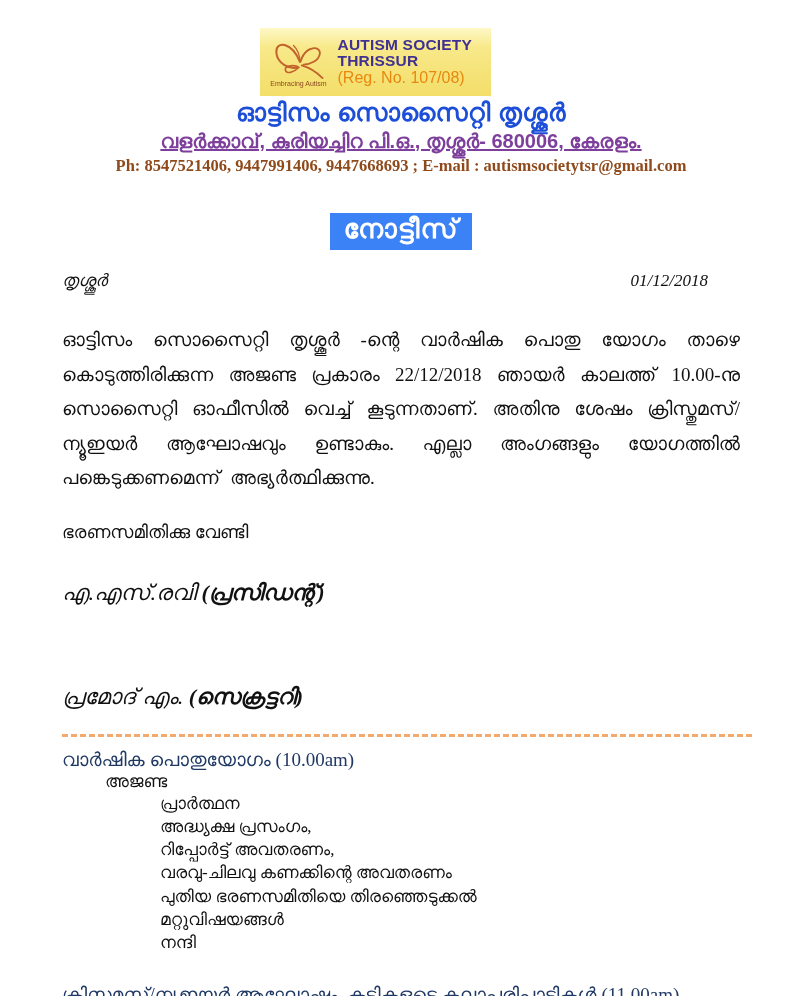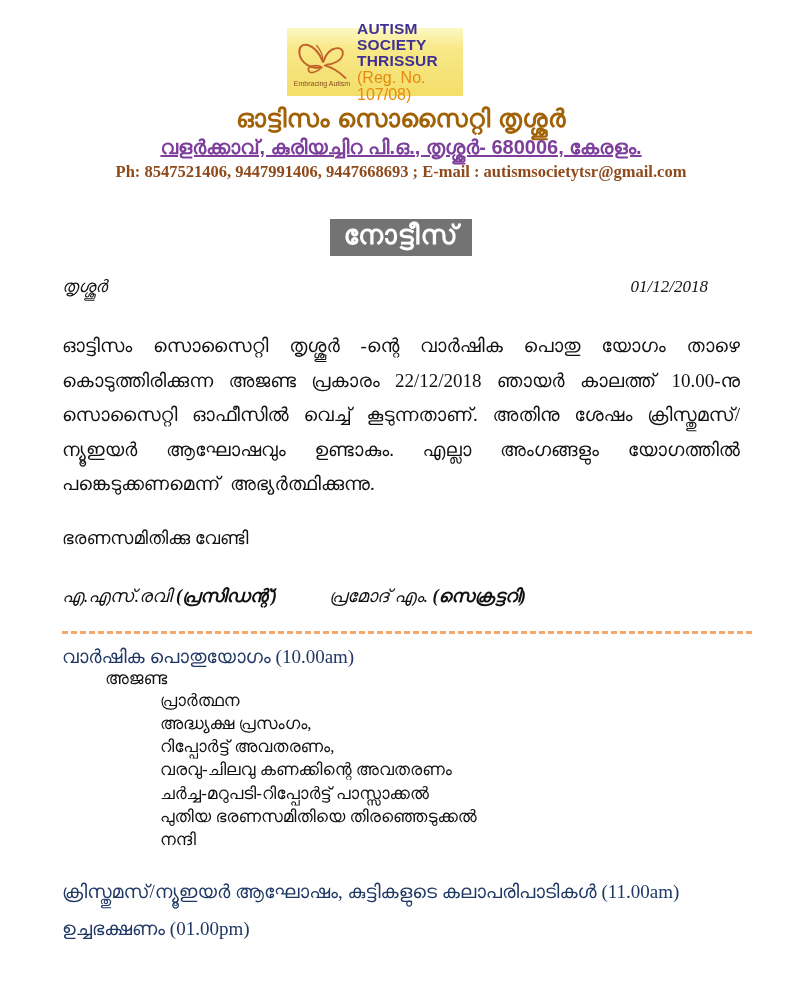--- a/index.html
+++ b/index.html
@@ -5,60 +5,60 @@
   html,body{margin:0;padding:0;background:#ffffff;}
   .page{
     width:800px;height:996px;box-sizing:border-box;
     background:#ffffff;position:relative;
     padding:28px 60px 0 62px;
     font-family:"Liberation Serif","DejaVu Serif",serif;
     color:#111;overflow:hidden;
   }
   
   .logo-box{
-    width:176px;height:68px;margin:0 auto;transform:translateX(-26px);
+    width:231px;height:68px;margin:0 auto;transform:translateX(-26px);
     background:linear-gradient(180deg,#fdf8c6 0%,#f8e98a 28%,#f3de69 100%);
     display:flex;align-items:center;gap:6px;padding:3px 8px 3px 6px;box-sizing:border-box;
   }
   .logo-left{display:flex;flex-direction:column;align-items:center;width:66px;}
   .logo-left svg{display:block;}
   .tagline{font-family:"Liberation Sans","DejaVu Sans",sans-serif;font-size:7px;color:#8a4a20;margin-top:-2px;white-space:nowrap;}
   .logo-right{display:flex;flex-direction:column;line-height:1.04;}
   .org1,.org2{font-family:"Liberation Sans","DejaVu Sans",sans-serif;font-weight:bold;font-size:15.5px;color:#3f3092;letter-spacing:.2px;}
   .reg{font-family:"Liberation Sans","DejaVu Sans",sans-serif;font-size:16px;color:#e8880f;margin-top:1px;}
   
   .hdr-org{
     text-align:center;font-family:"Liberation Sans","DejaVu Sans",sans-serif;
-    font-weight:bold;font-size:25px;color:#a16207;margin-top:8px;letter-spacing:.5px;
+    font-weight:bold;font-size:25px;color:#1d4ed8;margin-top:2px;letter-spacing:.5px;
   }
   .hdr-addr{
     text-align:center;font-family:"Liberation Sans","DejaVu Sans",sans-serif;
     font-weight:bold;font-size:20px;color:#7d3f9b;margin-top:2px;text-decoration:underline;
   }
   .hdr-contact{
     text-align:center;font-weight:bold;font-size:16.5px;color:#8f4a1c;margin-top:3px;
   }
   
   .title-wrap{text-align:center;margin-top:37px;}
   .title-box{
-    display:inline-block;background:#737373;color:#fff;
+    display:inline-block;background:#3b82f6;color:#fff;
     font-weight:bold;font-size:27px;padding:1px 14px 5px 14px;letter-spacing:1px;
   }
   
   .place-date{
     display:flex;justify-content:space-between;align-items:flex-start;
     margin-top:21px;font-style:italic;font-size:17px;padding-right:32px;
   }
   
   .body-par{
     margin:32px 0 0 0;font-size:19px;line-height:1.82;
     text-align:justify;word-spacing:5px;width:678px;
   }
   .behalf{margin-top:26px;font-size:18px;}
-  .signatures{margin-top:37px;font-size:18px;font-style:italic;display:flex;gap:52px;}
+  .signatures{margin-top:37px;font-size:22px;font-style:italic;display:flex;gap:78px;flex-direction:column;}
   .sig b{font-weight:bold;}
   
   .dashes{margin-top:24px;width:690px;border-top:3px dashed #f2a96b;height:0;}
   
   .sched-head{margin-top:12px;font-size:19px;color:#1f3864;}
   .sched-time{font-family:"Liberation Serif","DejaVu Serif",serif;}
   .agenda-head{margin-left:43px;font-size:17.5px;color:#111;}
   .agenda{list-style:none;margin:3px 0 0 0;padding:0 0 0 98px;font-size:17px;line-height:1.1;}
   .agenda li{margin-bottom:4.5px;}
   .celebration{margin-top:31px;font-size:19px;color:#1f3864;}
@@ -121,22 +121,22 @@
   <div class="sched-head">
     <span>വാർഷിക പൊതുയോഗം</span>
     <span class="sched-time">(10.00am)</span>
   </div>
   <div class="agenda-head">അജണ്ട</div>
   <ul class="agenda">
       <li>പ്രാർത്ഥന</li>
       <li>അദ്ധ്യക്ഷ പ്രസംഗം,</li>
       <li>റിപ്പോർട്ട് അവതരണം,</li>
       <li>വരവു-ചിലവു കണക്കിന്റെ അവതരണം</li>
-      <li>ചർച്ച-മറുപടി-റിപ്പോർട്ട് പാസ്സാക്കൽ</li>
       <li>പുതിയ ഭരണസമിതിയെ തിരഞ്ഞെടുക്കൽ</li>
+      <li>മറ്റുവിഷയങ്ങൾ</li>
       <li>നന്ദി</li>
     </ul>
 
   <div class="celebration">
     <span>ക്രിസ്തുമസ്/ന്യൂഇയർ ആഘോഷം, കുട്ടികളുടെ കലാപരിപാടികൾ</span>
     <span class="sched-time">(11.00am)</span>
   </div>
   <div class="lunch">
     <span>ഉച്ചഭക്ഷണം</span>
     <span class="sched-time">(01.00pm)</span>

